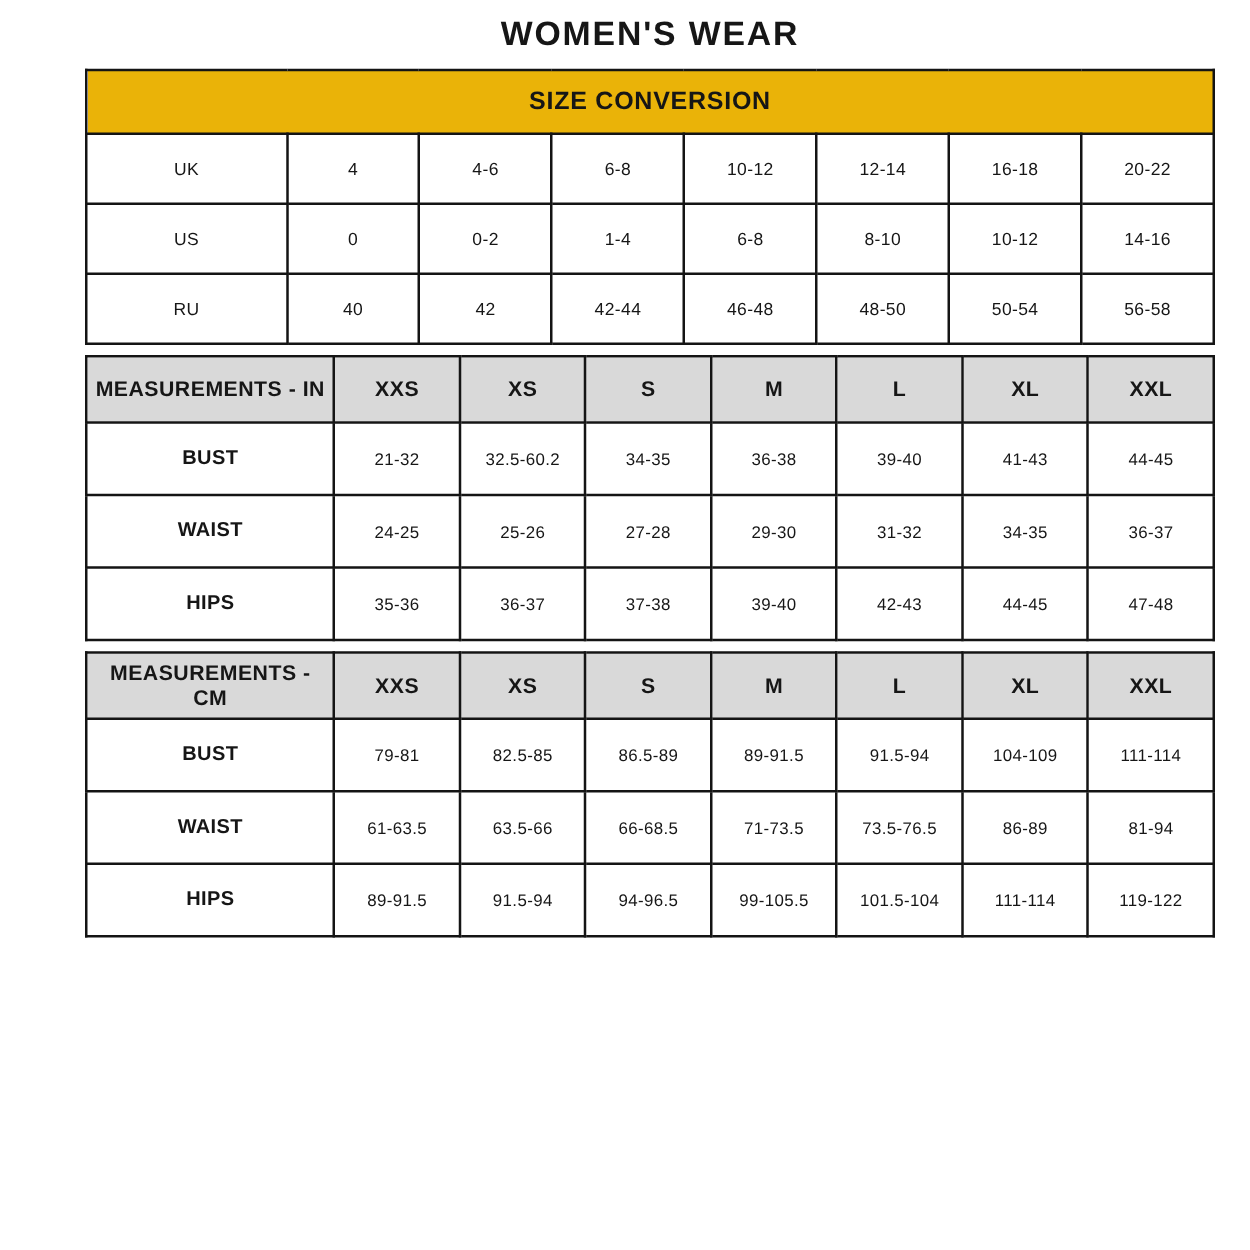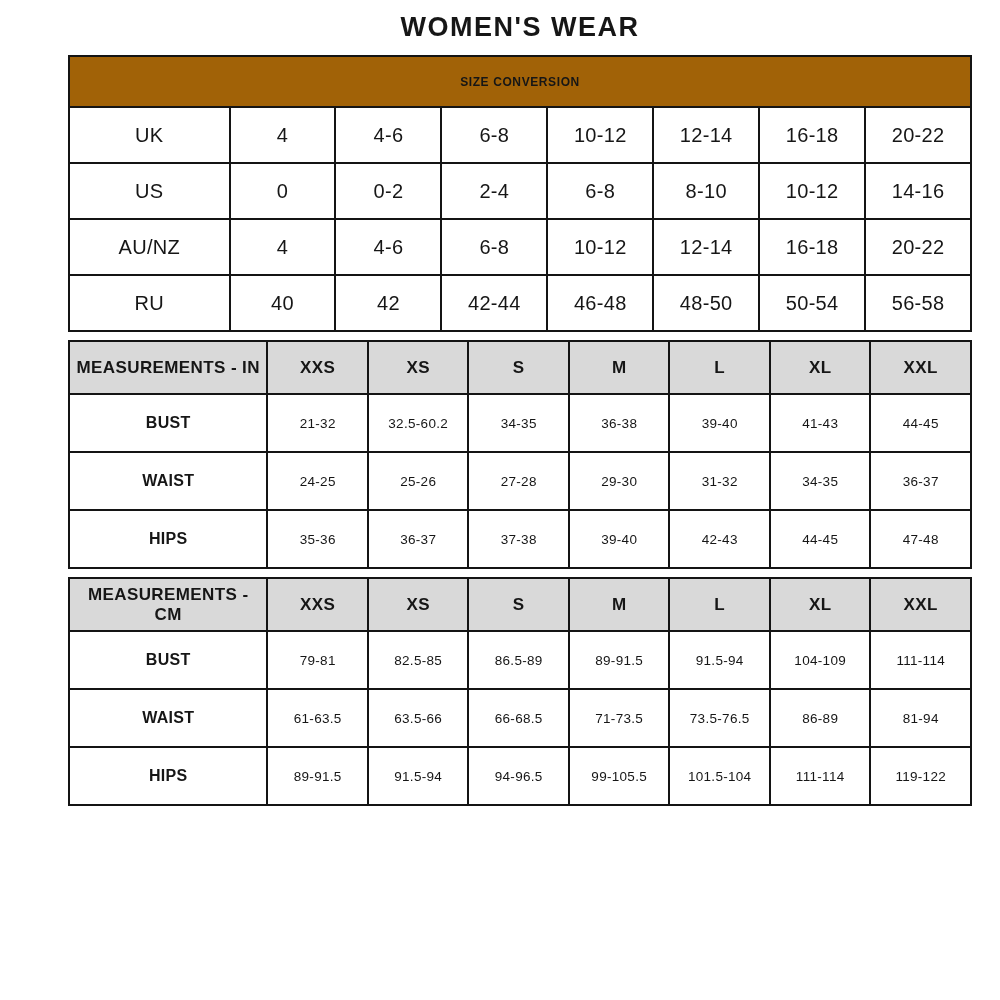--- a/index.html
+++ b/index.html
@@ -27,29 +27,29 @@
     border:2px solid #141414;
     text-align:center;
     vertical-align:middle;
     font-weight:400;
     letter-spacing:0.3px;
     padding:0 2px;
     overflow:hidden;
   }
   
   .t1 .banner-cell{
-    background:#a16207;
+    background:#eab308;
     font-weight:700;
-    font-size:12px;
+    font-size:20px;
     height:49px;
     letter-spacing:0.6px;
   }
   .t1 .col-row th{height:55px;font-size:16px;}
   .t1 tbody tr{height:56px;}
-  .t1 tbody th,.t1 tbody td{font-size:20px;}
+  .t1 tbody th,.t1 tbody td{font-size:14px;}
   
   .t23 thead th{
     background:#d9d9d9;
     font-weight:700;
     font-size:17px;
     height:51px;
     letter-spacing:0.4px;
   }
   .t23 tbody tr{height:58px;}
   .t23 tbody th{font-size:16px;font-weight:bold;}
@@ -86,35 +86,25 @@
           <td>6-8</td>
           <td>10-12</td>
           <td>12-14</td>
           <td>16-18</td>
           <td>20-22</td>
         </tr>
         <tr>
           <th>US</th>
           <td>0</td>
           <td>0-2</td>
-          <td>2-4</td>
+          <td>1-4</td>
           <td>6-8</td>
           <td>8-10</td>
           <td>10-12</td>
           <td>14-16</td>
-        </tr>
-        <tr>
-          <th>AU/NZ</th>
-          <td>4</td>
-          <td>4-6</td>
-          <td>6-8</td>
-          <td>10-12</td>
-          <td>12-14</td>
-          <td>16-18</td>
-          <td>20-22</td>
         </tr>
         <tr>
           <th>RU</th>
           <td>40</td>
           <td>42</td>
           <td>42-44</td>
           <td>46-48</td>
           <td>48-50</td>
           <td>50-54</td>
           <td>56-58</td>

